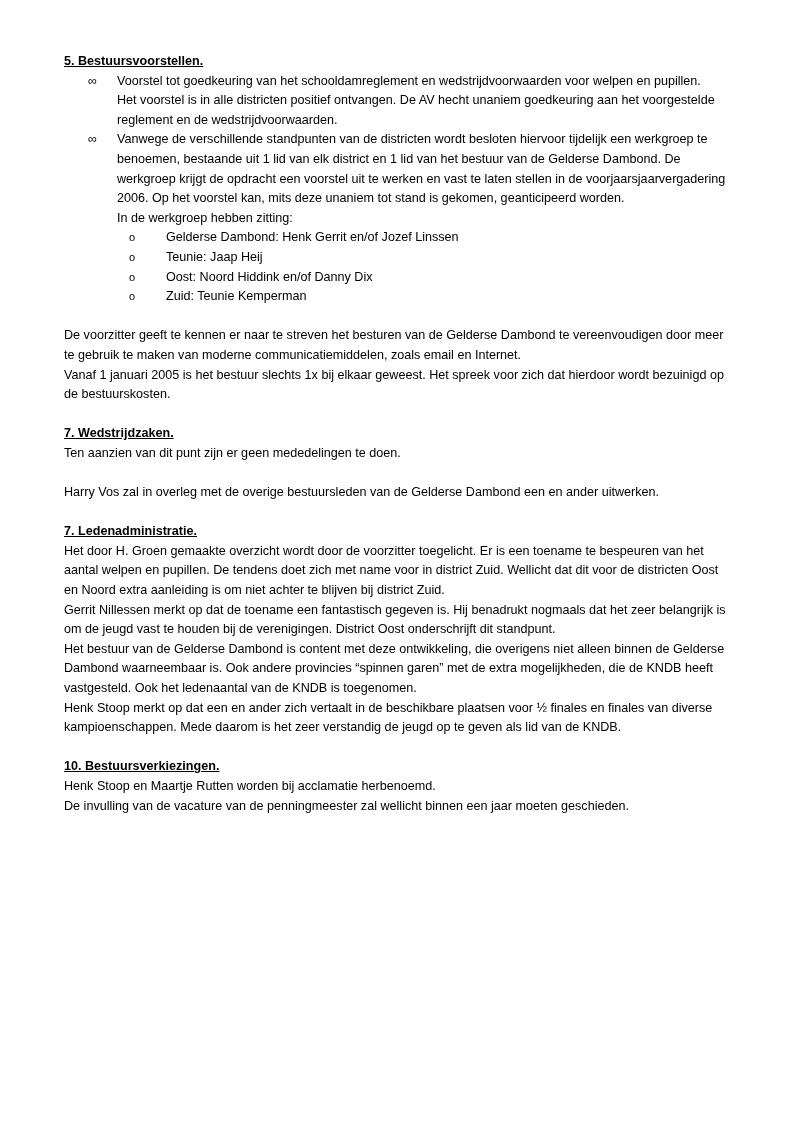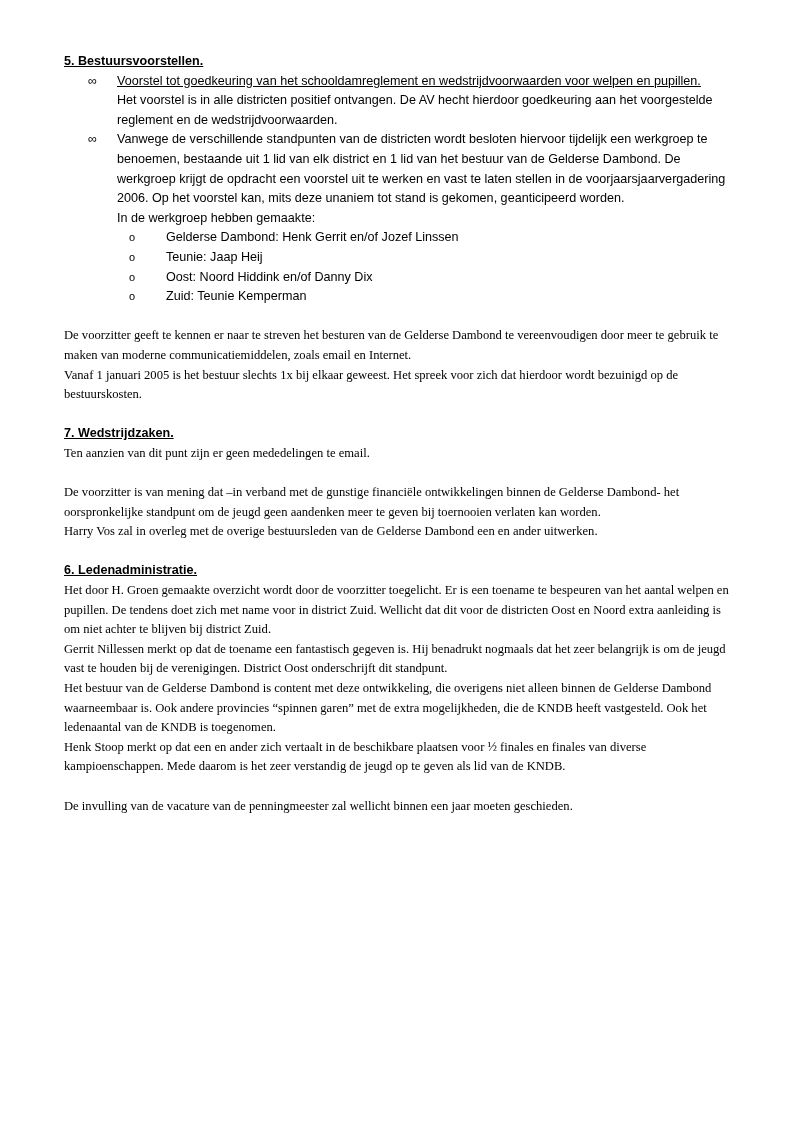--- a/index.html
+++ b/index.html
@@ -42,21 +42,20 @@
     text-decoration: underline;
     margin: 0;
     line-height: 19.6px;
     display: block;
   }
 
   .para {
     margin: 0;
     line-height: 19.6px;
     display: block;
-    font-family: Liberation Serif, serif;
   }
 
   .spacer {
     height: 19.6px;
     line-height: 19.6px;
   }
 
   
   .lvl1 {
     list-style: none;
@@ -72,21 +71,20 @@
     position: absolute;
     left: 24px;
     top: 0;
     width: 16px;
     font-size: 12.6px;
     line-height: 19.6px;
     text-align: left;
     color: #000;
   }
   .lvl1 .lead {
-    text-decoration: underline;
     display: block;
     line-height: 19.6px;
   }
   .lvl1 .body {
     display: block;
     line-height: 19.6px;
   }
 
   
   .lvl2 {
@@ -113,26 +111,26 @@
 <div class="page">
   <div class="doc">
 
     <div class="section">
       <div class="heading">5. Bestuursvoorstellen.</div>
 
       <ul class="lvl1">
         <li>
           <span class="bullet">∞</span>
           <span class="lead">Voorstel tot goedkeuring van het schooldamreglement en wedstrijdvoorwaarden voor welpen en pupillen.</span>
-          <span class="body">Het voorstel is in alle districten positief ontvangen. De AV hecht hierdoor goedkeuring aan het voorgestelde reglement en de wedstrijdvoorwaarden.</span>
+          <span class="body">Het voorstel is in alle districten positief ontvangen. De AV hecht unaniem goedkeuring aan het voorgestelde reglement en de wedstrijdvoorwaarden.</span>
         </li>
         <li>
           <span class="bullet">∞</span>
           <span class="body">Vanwege de verschillende standpunten van de districten wordt besloten hiervoor tijdelijk een werkgroep te benoemen, bestaande uit 1 lid van elk district en 1 lid van het bestuur van de Gelderse Dambond. De werkgroep krijgt de opdracht een voorstel uit te werken en vast te laten stellen in de voorjaarsjaarvergadering 2006. Op het voorstel kan, mits deze unaniem tot stand is gekomen, geanticipeerd worden.</span>
-          <span class="body">In de werkgroep hebben gemaakte:</span>
+          <span class="body">In de werkgroep hebben zitting:</span>
 
           <ul class="lvl2">
             <li>
               <span class="bullet2">o</span>
               <span>Gelderse Dambond: Henk Gerrit en/of Jozef Linssen</span>
             </li>
             <li>
               <span class="bullet2">o</span>
               <span>Teunie: Jaap Heij</span>
             </li>
@@ -153,40 +151,41 @@
 
     <div class="section">
       <div class="para">De voorzitter geeft te kennen er naar te streven het besturen van de Gelderse Dambond te vereenvoudigen door meer te gebruik te maken van moderne communicatiemiddelen, zoals email en Internet.</div>
       <div class="para">Vanaf 1 januari 2005 is het bestuur slechts 1x bij elkaar geweest. Het spreek voor zich dat hierdoor wordt bezuinigd op de bestuurskosten.</div>
     </div>
 
     <div class="spacer">&nbsp;</div>
 
     <div class="section">
       <div class="heading">7. Wedstrijdzaken.</div>
-      <div class="para">Ten aanzien van dit punt zijn er geen mededelingen te email.</div>
+      <div class="para">Ten aanzien van dit punt zijn er geen mededelingen te doen.</div>
     </div>
 
     <div class="spacer">&nbsp;</div>
 
     <div class="section">
-      <div class="para">De voorzitter is van mening dat –in verband met de gunstige financiële ontwikkelingen binnen de Gelderse Dambond- het oorspronkelijke standpunt om de jeugd geen aandenken meer te geven bij toernooien verlaten kan worden.</div>
       <div class="para">Harry Vos zal in overleg met de overige bestuursleden van de Gelderse Dambond een en ander uitwerken.</div>
     </div>
 
     <div class="spacer">&nbsp;</div>
 
     <div class="section">
-      <div class="heading">6. Ledenadministratie.</div>
+      <div class="heading">7. Ledenadministratie.</div>
       <div class="para">Het door H. Groen gemaakte overzicht wordt door de voorzitter toegelicht. Er is een toename te bespeuren van het aantal welpen en pupillen. De tendens doet zich met name voor in district Zuid. Wellicht dat dit voor de districten Oost en Noord extra aanleiding is om niet achter te blijven bij district Zuid.</div>
       <div class="para">Gerrit Nillessen merkt op dat de toename een fantastisch gegeven is. Hij benadrukt nogmaals dat het zeer belangrijk is om de jeugd vast te houden bij de verenigingen. District Oost onderschrijft dit standpunt.</div>
       <div class="para">Het bestuur van de Gelderse Dambond is content met deze ontwikkeling, die overigens niet alleen binnen de Gelderse Dambond waarneembaar is. Ook andere provincies “spinnen garen” met de extra mogelijkheden, die de KNDB heeft vastgesteld. Ook het ledenaantal van de KNDB is toegenomen.</div>
       <div class="para">Henk Stoop merkt op dat een en ander zich vertaalt in de beschikbare plaatsen voor ½ finales en finales van diverse kampioenschappen. Mede daarom is het zeer verstandig de jeugd op te geven als lid van de KNDB.</div>
     </div>
 
     <div class="spacer">&nbsp;</div>
 
     <div class="section">
+      <div class="heading">10. Bestuursverkiezingen.</div>
+      <div class="para">Henk Stoop en Maartje Rutten worden bij acclamatie herbenoemd.</div>
       <div class="para">De invulling van de vacature van de penningmeester zal wellicht binnen een jaar moeten geschieden.</div>
     </div>
 
   </div>
 </div>
 
 </body></html>

